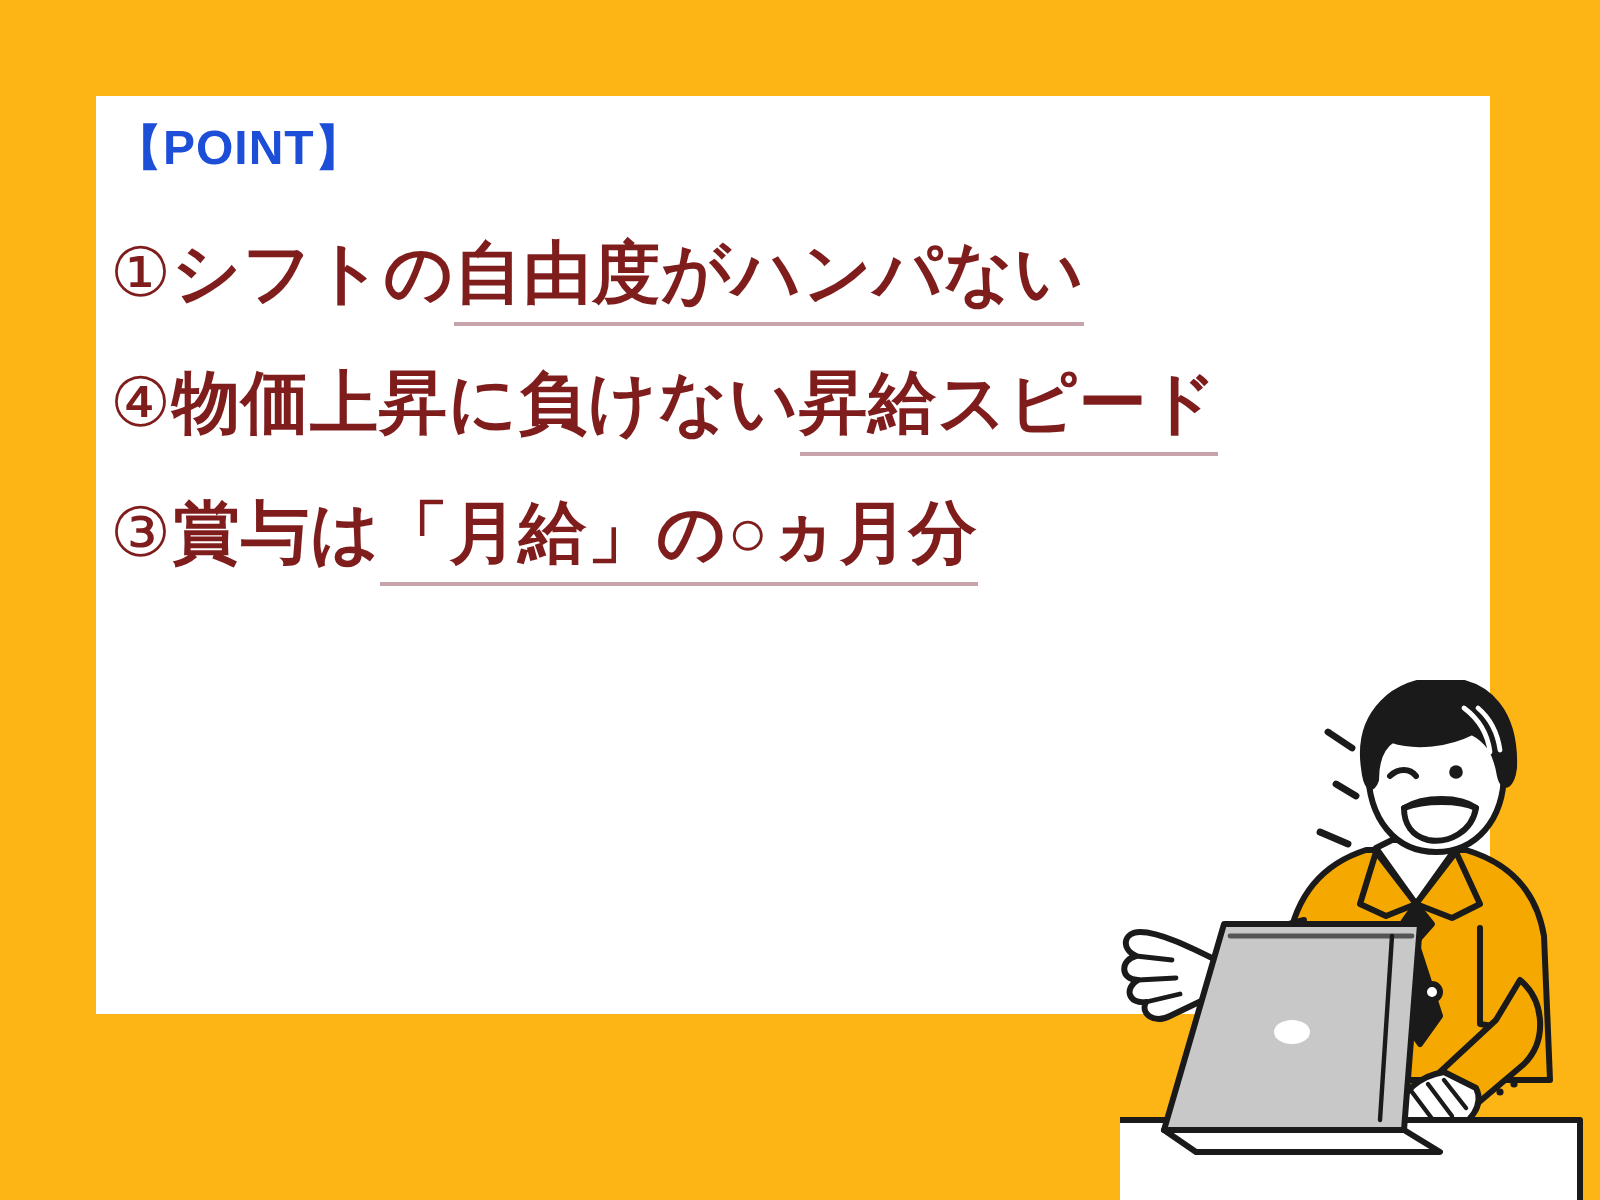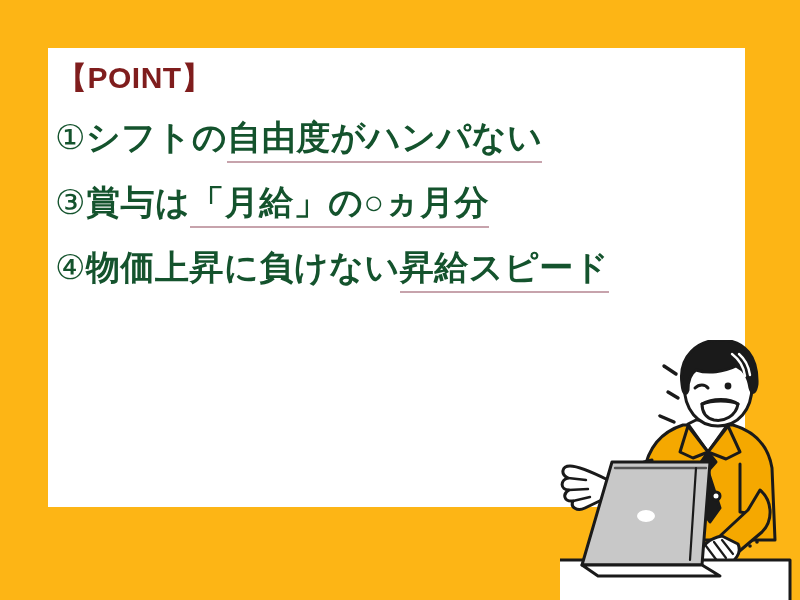--- a/index.html
+++ b/index.html
@@ -29,40 +29,40 @@
     width: 697px;
     height: 459px;
     background: #FFFFFF;
   }
 
   
   #heading {
     position: absolute;
     left: 57px;
     top: 58px;
-    font-size: 30px;
+    font-size: 24px;
     font-weight: bold;
     letter-spacing: 0.5px;
-    color: #7f1d1d;
+    color: #1d4ed8;
     white-space: nowrap;
   }
 
   
   #points {
     position: absolute;
     left: 55px;
     top: 108px;
     width: 640px;
   }
   .point-line {
     position: relative;
     height: 65px;
     font-size: 34px;
     font-weight: bold;
-    color: #14532d;
+    color: #7f1d1d;
     white-space: nowrap;
     letter-spacing: 0.5px;
     line-height: 58px;
   }
   .p-num {
     font-weight: normal;
   }
   .p-plain {
     font-weight: bold;
   }
@@ -96,25 +96,25 @@
   <div id="heading">【POINT】</div>
 
   <div id="points">
 
     <div class="point-line">
       <span class="p-num">①</span><span class="p-plain">シフトの</span><span class="p-underlined">自由度がハンパない</span>
     </div>
 
 
     <div class="point-line">
+      <span class="p-num">④</span><span class="p-plain">物価上昇に負けない</span><span class="p-underlined">昇給スピード</span>
+    </div>
+
+    <div class="point-line">
       <span class="p-num">③</span><span class="p-plain">賞与は</span><span class="p-underlined">「月給」の○ヵ月分</span>
-    </div>
-
-    <div class="point-line">
-      <span class="p-num">④</span><span class="p-plain">物価上昇に負けない</span><span class="p-underlined">昇給スピード</span>
     </div>
 
   </div>
 
   <div id="illustration">
     <svg viewBox="0 0 240 260" xmlns="http://www.w3.org/2000/svg">
 
       <rect x="185" y="0" width="55" height="260" fill="#FDB515"></rect>
       <rect x="0" y="167" width="240" height="93" fill="#FDB515"></rect>
 

